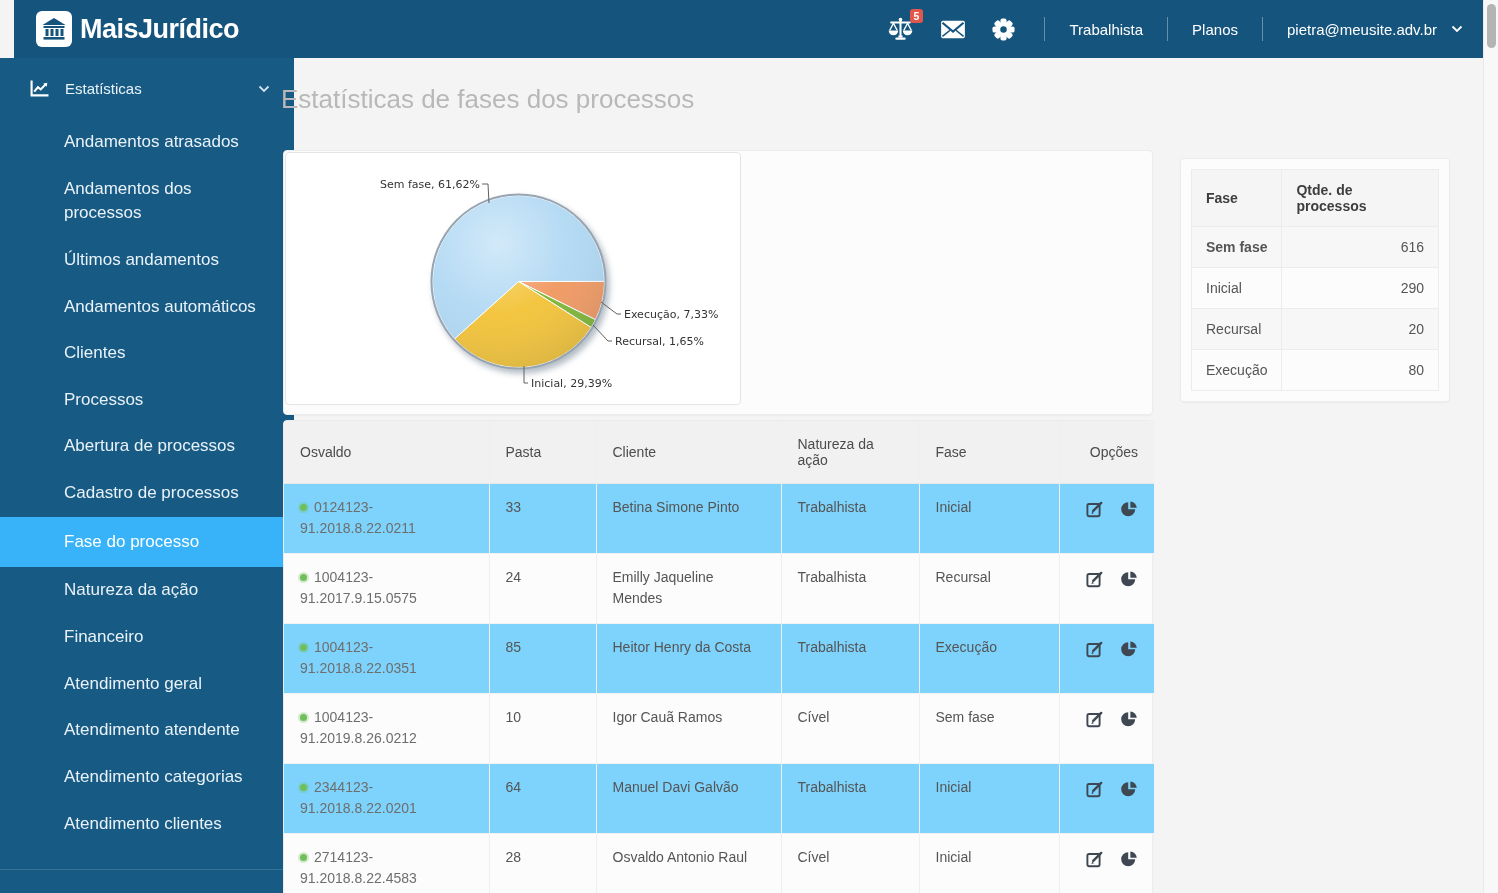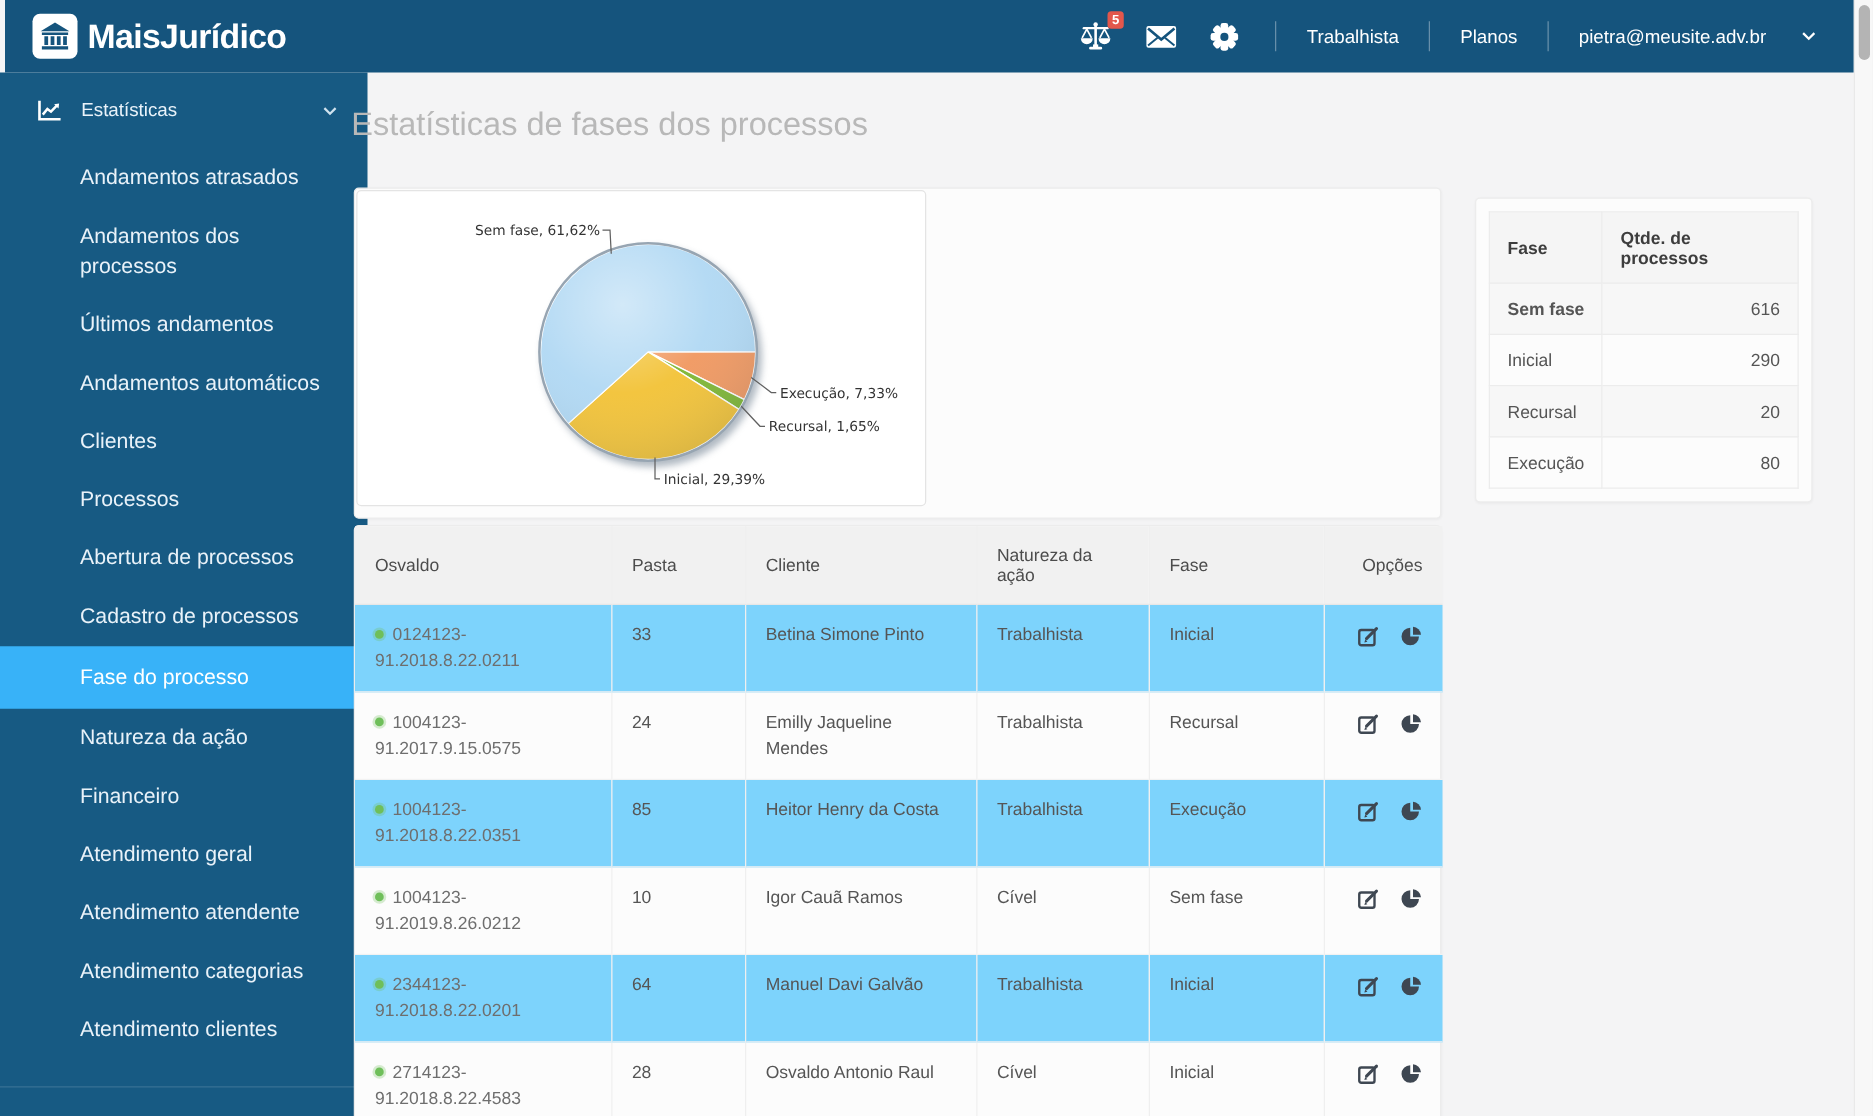--- a/index.html
+++ b/index.html
@@ -1,31 +1,31 @@
 <!DOCTYPE html>
 <html><head>
 <meta charset="utf-8">
 <style>
   * { margin:0; padding:0; box-sizing:border-box; }
   html,body { width:1498px; height:893px; overflow:hidden; }
   body { font-family:"Liberation Sans", sans-serif; background:#f4f4f5; position:relative; }
 
   
-  .navbar { position:absolute; left:4px; top:0; height:58px; width:1483px; background:#15547D;
+  .navbar { position:absolute; left:14px; top:0; height:58px; width:1483px; background:#15547D;
             display:flex; align-items:center; justify-content:space-between; padding:0 26px 0 22px; z-index:5; }
   .brand { display:flex; align-items:center; gap:8px; cursor:pointer; }
   .logo-box { width:36px; height:36px; background:#ffffff; border-radius:6px; display:flex; align-items:center; justify-content:center; }
   .brand-text { color:#ffffff; font-size:27px; font-weight:700; letter-spacing:-0.5px; }
   .nav-right { display:flex; align-items:center; }
   .nav-icon-btn { position:relative; margin:0 13px; cursor:pointer; display:flex; align-items:center; }
   .badge { position:absolute; top:-8px; right:-9px; background:#E2574C; color:#fff; font-size:10.5px; font-weight:700;
            border-radius:3px; padding:1px 4px; line-height:1.2; }
   .vdiv { width:1px; height:24px; background:rgba(255,255,255,.35); margin:0 16px; }
   .nav-link { color:#ffffff; font-size:15px; cursor:pointer; text-decoration:none; padding:6px 8px; white-space:nowrap; }
-  .user-menu { display:flex; align-items:center; gap:28px; }
+  .user-menu { display:flex; align-items:center; gap:14px; }
 
   
   .scrollbar { position:absolute; right:0; top:0; width:15px; height:893px; background:#f8f8f8; border-left:1px solid #e9e9e9; z-index:6; }
   .scrollbar .thumb { position:absolute; left:3px; top:4px; width:9px; height:44px; background:#b4b4b4; border-radius:5px; }
 
   
   .sidebar { position:absolute; left:0; top:58px; bottom:0; width:294px; background:#175A83; color:#eaf3fa; overflow:hidden; }
   .side-section { display:flex; align-items:center; padding:22px 24px 22px 30px; cursor:pointer; font-size:15px; }
   .side-section .sec-label { margin-left:16px; flex:1; }
   .side-item { padding:11px 30px 11px 64px; font-size:17px; line-height:1.45; color:#e9f2f9; cursor:pointer; }

